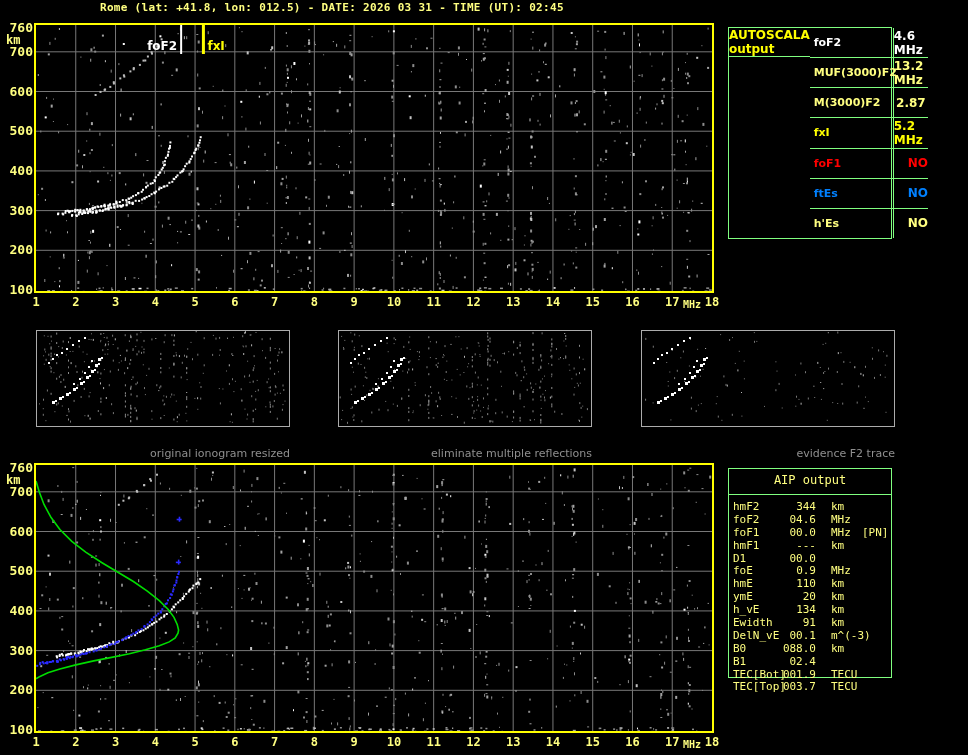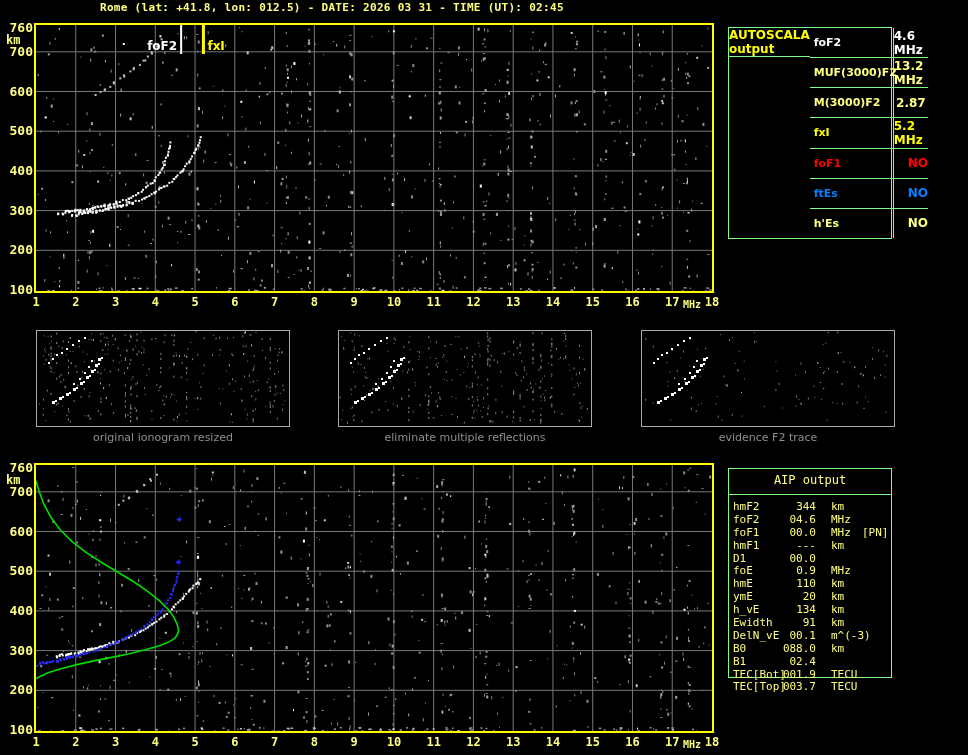--- a/index.html
+++ b/index.html
@@ -6,21 +6,21 @@
   #stage{position:relative;width:968px;height:755px;background:#000;overflow:hidden;
          font-family:"DejaVu Sans",sans-serif;}
   #title{position:absolute;left:88px;top:1px;color:#FFFF80;
          font:bold 11px "DejaVu Sans Mono",monospace;letter-spacing:.3px;padding-left:12px;}
   svg{position:absolute;}
   #plot-top{left:0;top:0;}
   #plot-bottom{left:0;top:440px;}
   .thumb{position:absolute;top:330px;width:252px;height:95px;border:1px solid #ababab;background:#000;}
   .thumb svg{left:0;top:0;}
   #thumb-0{left:36px;} #thumb-1{left:338px;} #thumb-2{left:641px;}
-  .caption{position:absolute;top:431px;width:254px;text-align:center;color:#8f8f8f;
+  .caption{position:absolute;top:447px;width:254px;text-align:right;color:#8f8f8f;
            font:11px "DejaVu Sans",sans-serif;}
   #caption-0{left:36px;} #caption-1{left:338px;} #caption-2{left:641px;}
   .as-table{position:absolute;left:728px;top:27px;width:164px;height:212px;
             border:1px solid #80FF80;box-sizing:border-box;display:flex;flex-direction:row;}
   .as-header{height:28px;border-bottom:1px solid #80FF80;display:flex;align-items:center;
              justify-content:center;color:#FFFF00;font:bold 12px "DejaVu Sans",sans-serif;}
   .as-row{flex:1;display:flex;border-bottom:1px solid #80FF80;}
   .as-row:last-child{border-bottom:none;}
   .as-label{width:84px;border-right:1px solid #80FF80;display:flex;align-items:center;
             padding-left:4px;box-sizing:border-box;font:bold 11px "DejaVu Sans",sans-serif;}

